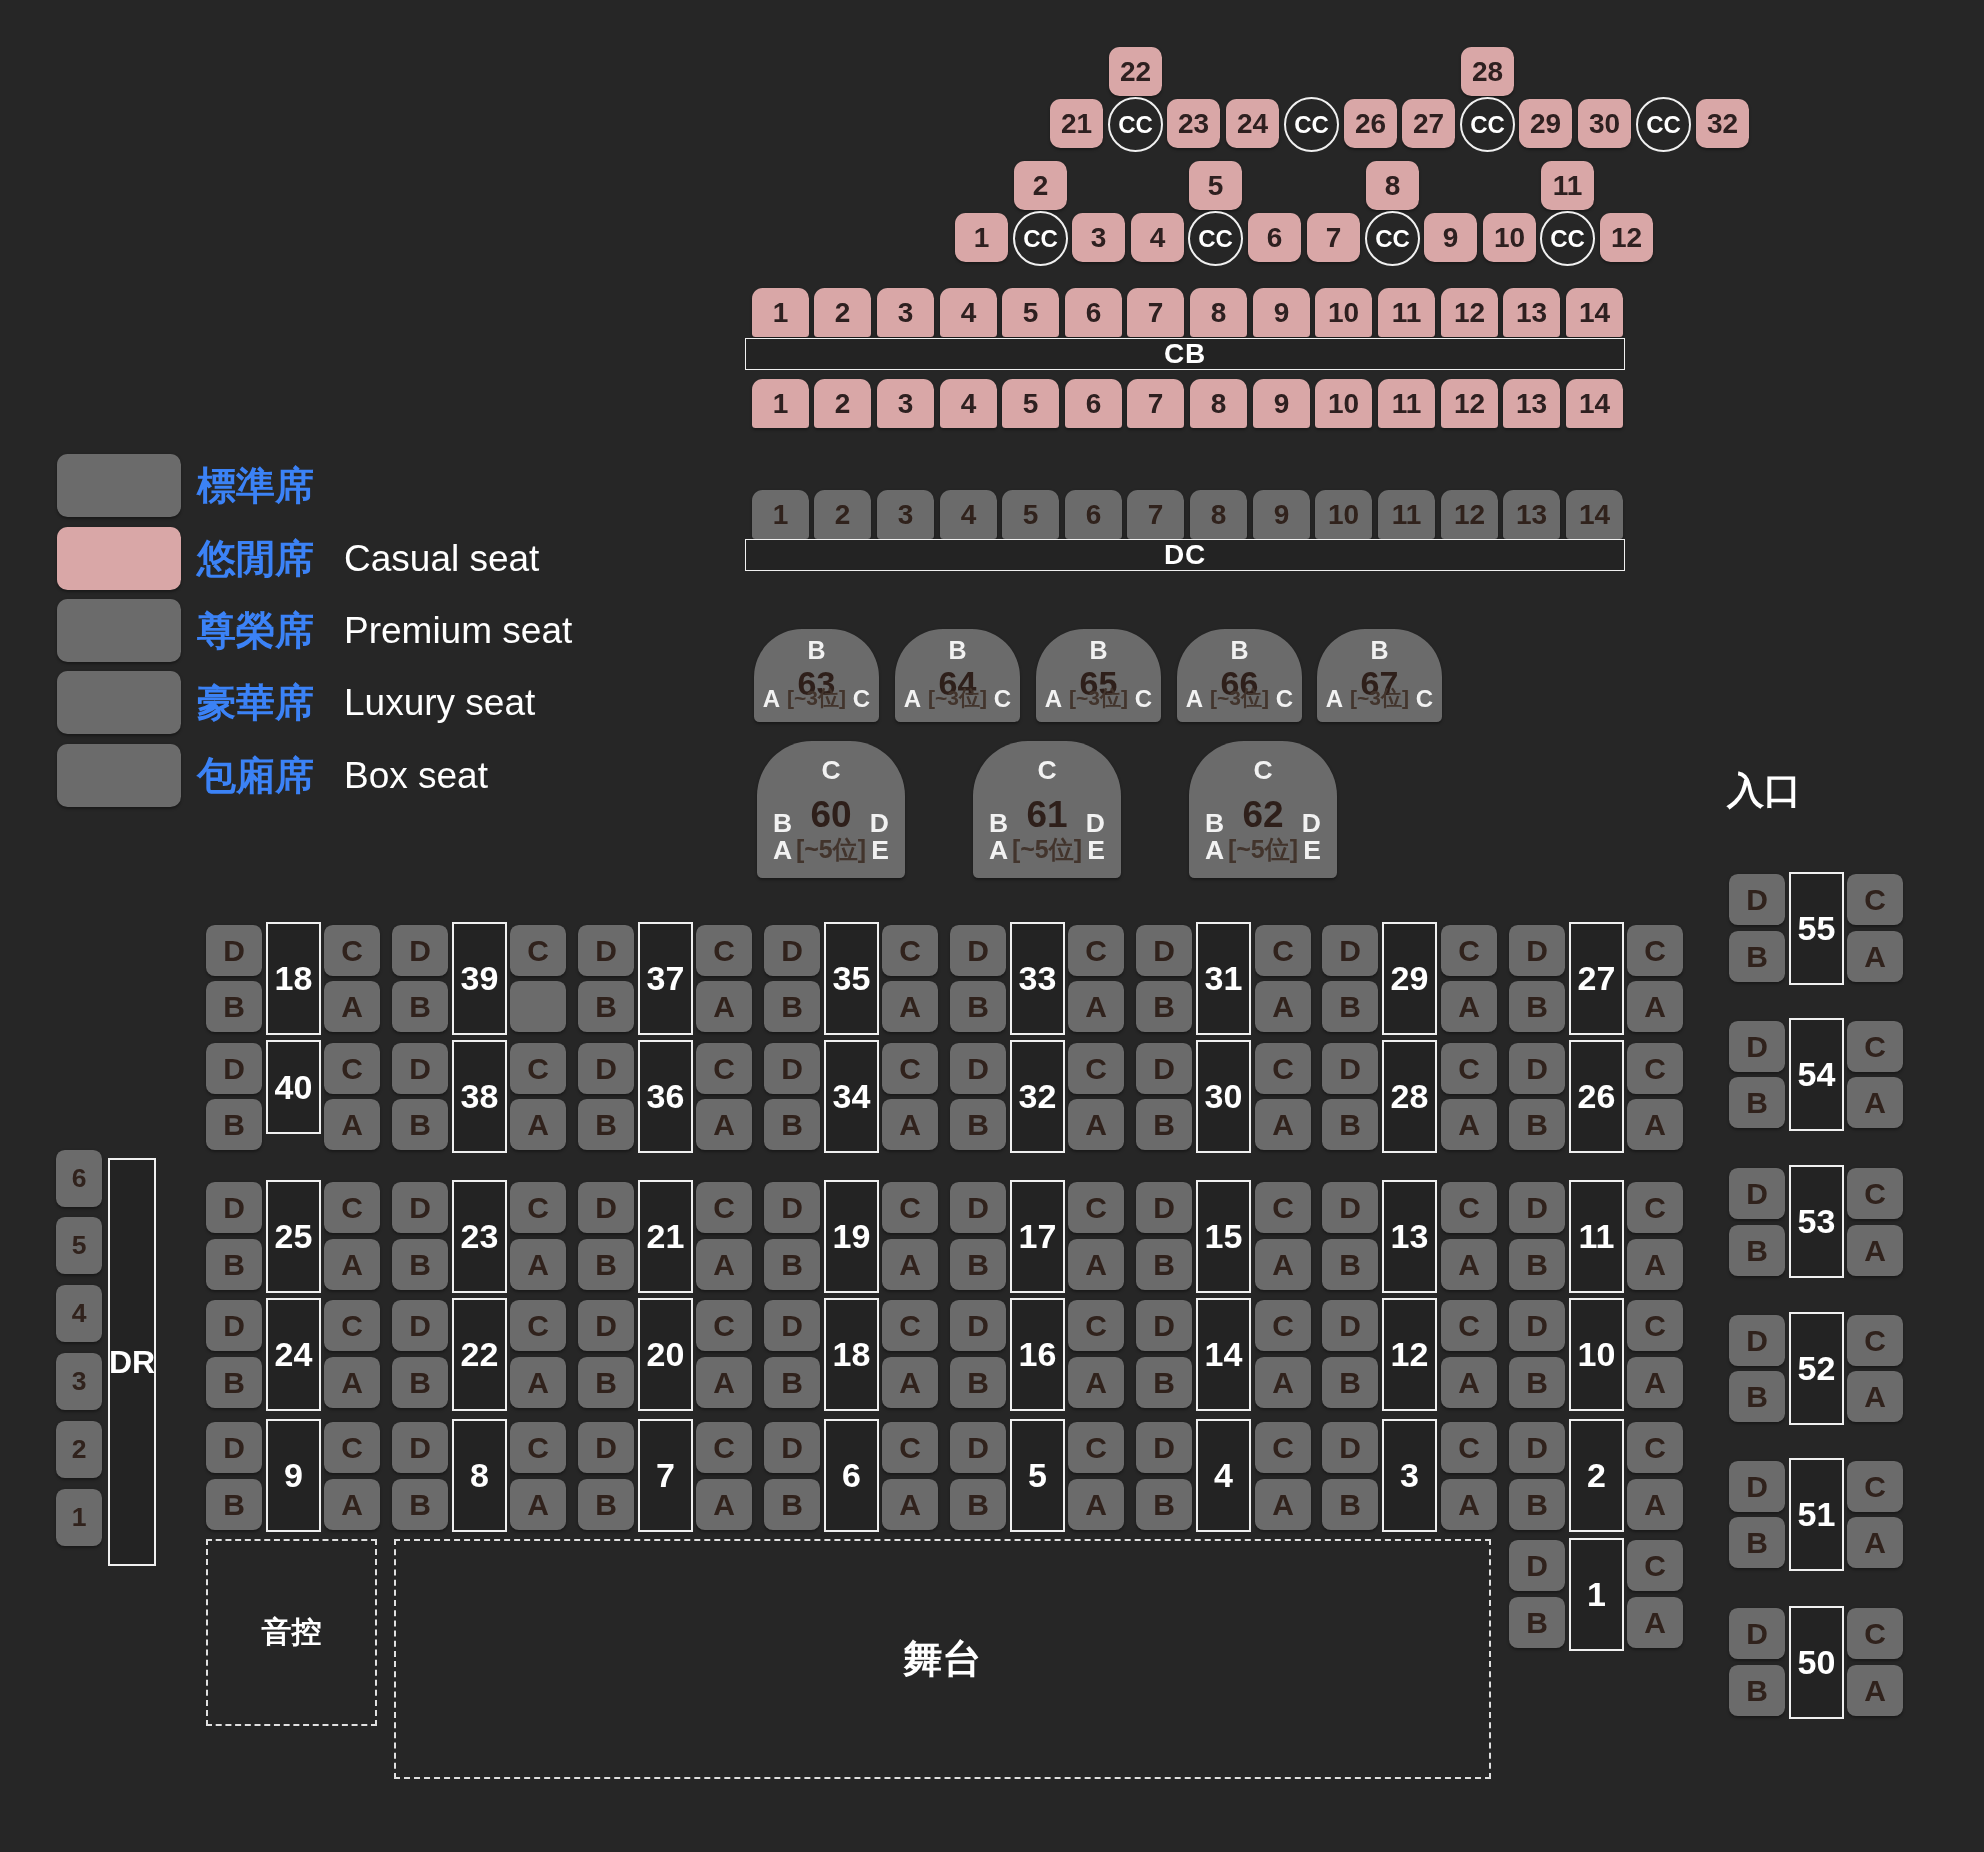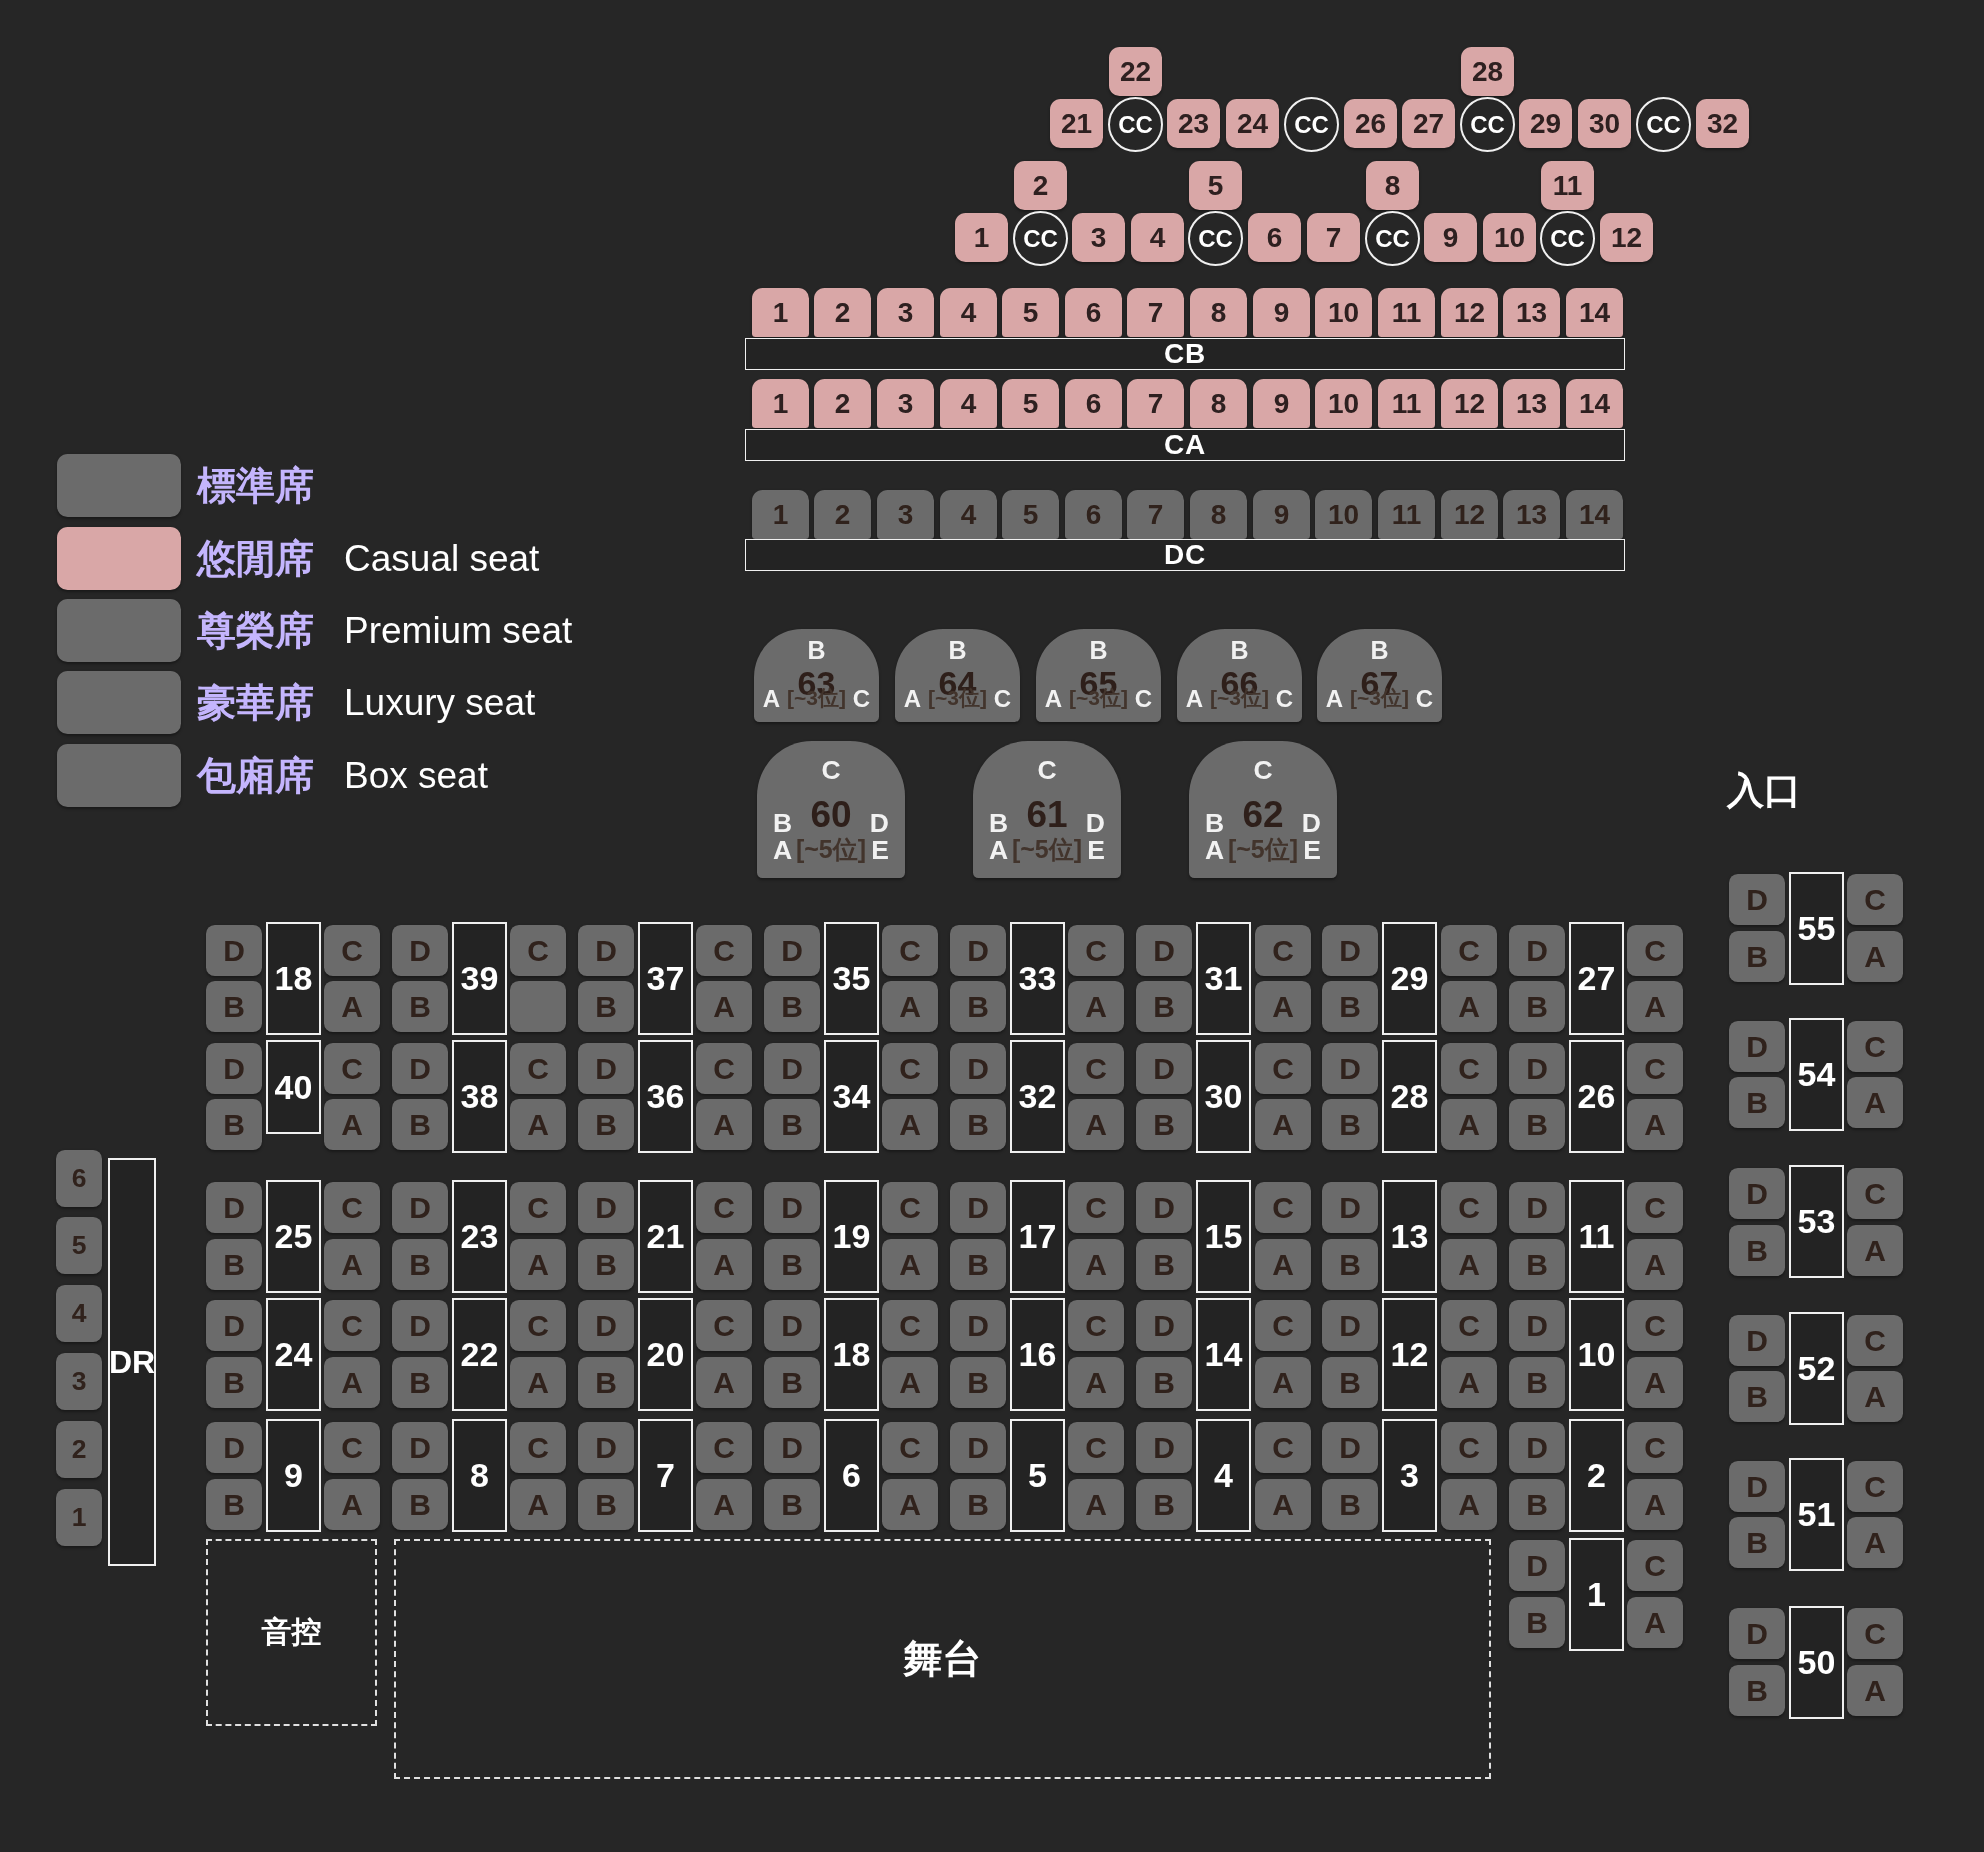--- a/index.html
+++ b/index.html
@@ -37,21 +37,21 @@
   .big5 .br{right:16px;bottom:12.4px;font-size:26.5px;}
   .dash{position:absolute;border:2.6px dashed #e0e0e0;display:flex;align-items:center;justify-content:center;
       color:#fff;font-weight:bold;box-sizing:border-box;}
   .sound{left:206px;top:1539px;width:171px;height:187px;font-size:30px;}
   .stage{left:394px;top:1539px;width:1097px;height:240px;font-size:39px;}
   .dr{left:108px;top:1147px;width:48px;height:408px;font-size:32px;margin-top:11px;}
   .entrance{position:absolute;left:1727px;top:766px;color:#fff;font-weight:bold;font-size:37px;}
   .sw{position:absolute;width:124px;height:63px;border-radius:10.6px;box-shadow:0 1.8px 2.6px rgba(0,0,0,.35);}
   .sw.gray{background:#6b6b6b;}
   .sw.pink{background:#d9a7a7;}
-  .lzh{position:absolute;left:197px;color:#c4b5fd;font-weight:bold;font-size:39px;height:63px;line-height:63px;white-space:nowrap;}
+  .lzh{position:absolute;left:197px;color:#3b82f6;font-weight:bold;font-size:39px;height:63px;line-height:63px;white-space:nowrap;}
   .len{position:absolute;left:344px;color:#fff;font-size:37px;height:63px;line-height:63px;white-space:nowrap;}
 </style>
 </head>
 <body>
 
 <div id="canvas">
   <div class="entrance">入口</div>
   <div class="numbox dr">DR</div>
   <div class="dash sound">音控</div>
   <div class="dash stage">舞台</div>
@@ -107,21 +107,20 @@
     <div class="seat pink counter" style="left: 1002px; top: 379px; width: 57px; height: 49px; font-size: 28px;">5</div>
     <div class="seat pink counter" style="left: 1065px; top: 379px; width: 57px; height: 49px; font-size: 28px;">6</div>
     <div class="seat pink counter" style="left: 1127px; top: 379px; width: 57px; height: 49px; font-size: 28px;">7</div>
     <div class="seat pink counter" style="left: 1190px; top: 379px; width: 57px; height: 49px; font-size: 28px;">8</div>
     <div class="seat pink counter" style="left: 1253px; top: 379px; width: 57px; height: 49px; font-size: 28px;">9</div>
     <div class="seat pink counter" style="left: 1315px; top: 379px; width: 57px; height: 49px; font-size: 28px;">10</div>
     <div class="seat pink counter" style="left: 1378px; top: 379px; width: 57px; height: 49px; font-size: 28px;">11</div>
     <div class="seat pink counter" style="left: 1441px; top: 379px; width: 57px; height: 49px; font-size: 28px;">12</div>
     <div class="seat pink counter" style="left: 1503px; top: 379px; width: 57px; height: 49px; font-size: 28px;">13</div>
     <div class="seat pink counter" style="left: 1566px; top: 379px; width: 57px; height: 49px; font-size: 28px;">14</div>
-    <div class="bar" style="left: 745px; top: 429px; width: 880px; height: 32px;">CA</div>
     <div class="seat gray counter" style="left: 752px; top: 490px; width: 57px; height: 49px; font-size: 28px;">1</div>
     <div class="seat gray counter" style="left: 814px; top: 490px; width: 57px; height: 49px; font-size: 28px;">2</div>
     <div class="seat gray counter" style="left: 877px; top: 490px; width: 57px; height: 49px; font-size: 28px;">3</div>
     <div class="seat gray counter" style="left: 940px; top: 490px; width: 57px; height: 49px; font-size: 28px;">4</div>
     <div class="seat gray counter" style="left: 1002px; top: 490px; width: 57px; height: 49px; font-size: 28px;">5</div>
     <div class="seat gray counter" style="left: 1065px; top: 490px; width: 57px; height: 49px; font-size: 28px;">6</div>
     <div class="seat gray counter" style="left: 1127px; top: 490px; width: 57px; height: 49px; font-size: 28px;">7</div>
     <div class="seat gray counter" style="left: 1190px; top: 490px; width: 57px; height: 49px; font-size: 28px;">8</div>
     <div class="seat gray counter" style="left: 1253px; top: 490px; width: 57px; height: 49px; font-size: 28px;">9</div>
     <div class="seat gray counter" style="left: 1315px; top: 490px; width: 57px; height: 49px; font-size: 28px;">10</div>

